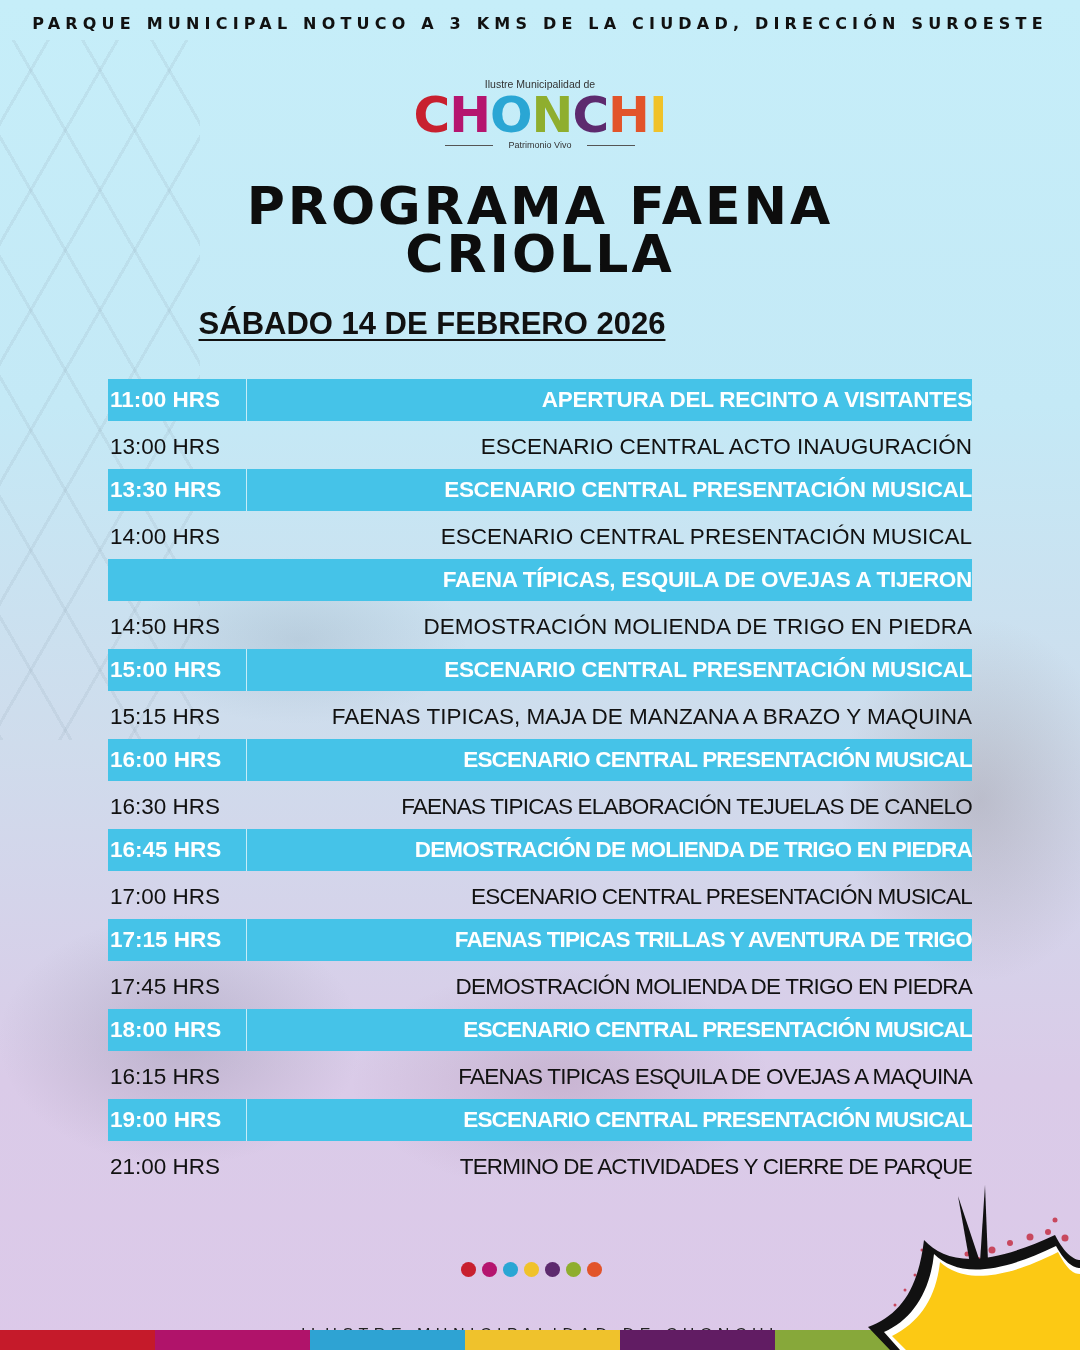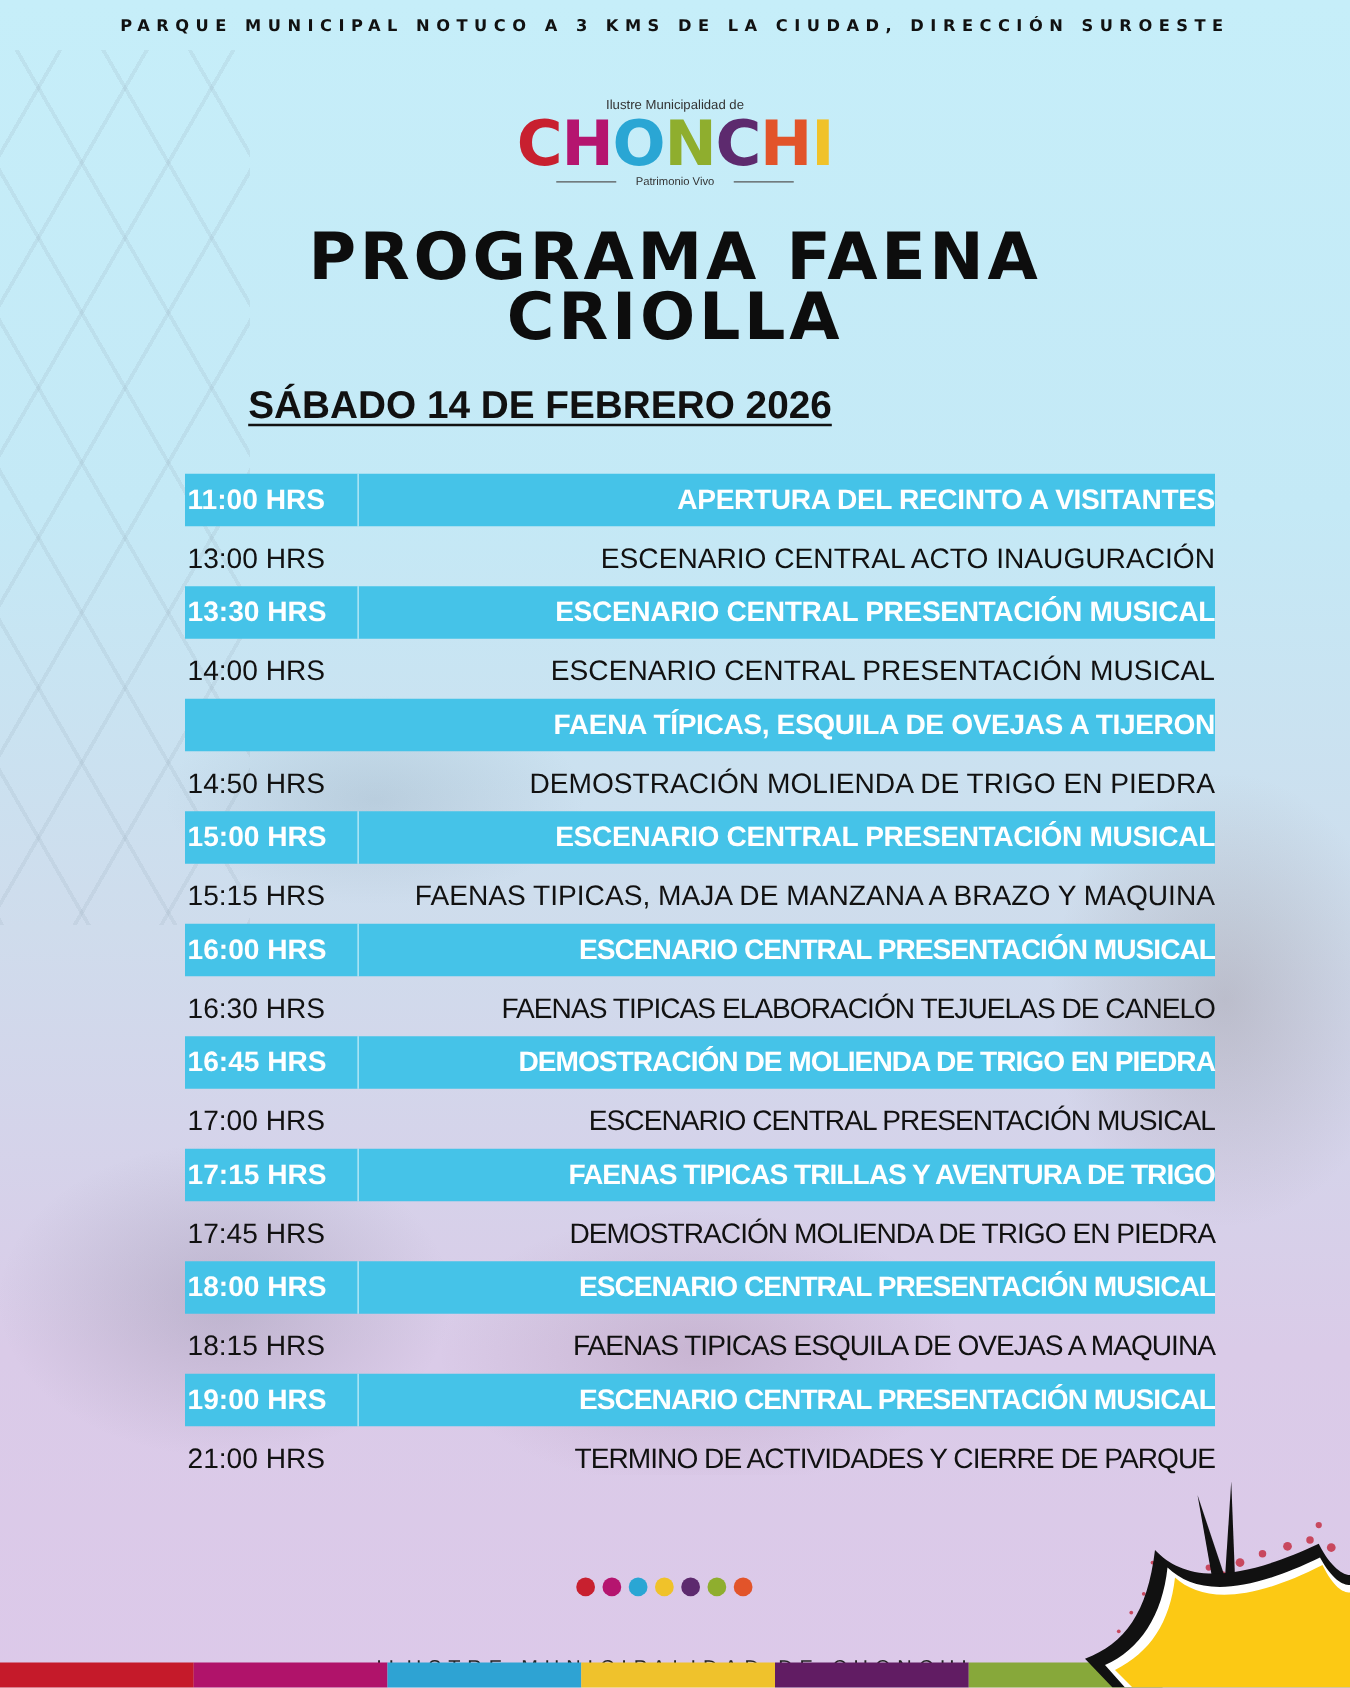--- a/index.html
+++ b/index.html
@@ -20,42 +20,42 @@
   }
   .tower {
     position:absolute; left:0; top:40px; width:200px; height:700px;
     background:
       repeating-linear-gradient(60deg, rgba(150,170,185,0.18) 0 3px, transparent 3px 60px),
       repeating-linear-gradient(-60deg, rgba(150,170,185,0.18) 0 3px, transparent 3px 60px);
     pointer-events:none;
   }
   .top-line {
     position:absolute; top:14px; left:0; width:1080px; text-align:center;
-    font-family:"DejaVu Sans", sans-serif; font-weight:bold; font-size:13px;
+    font-family:"DejaVu Sans", sans-serif; font-weight:bold; font-size:16px;
     letter-spacing:5.2px; color:#111;
   }
   .logo { position:absolute; top:78px; left:405px; width:270px; height:80px; text-align:center; }
   .logo-top { font-family:"Liberation Sans", sans-serif; font-size:10.5px; color:#333; }
   .logo-word { font-family:"DejaVu Sans", sans-serif; font-weight:bold; font-size:50px; line-height:50px; letter-spacing:-1px; }
   .logo-word span { display:inline-block; }
   .logo-bottom { font-family:"Liberation Sans", sans-serif; font-size:9px; color:#333; display:flex; align-items:center; justify-content:center; gap:16px; }
   .logo-bottom i { display:inline-block; width:48px; height:1px; background:#555; }
 
   .title {
     position:absolute; top:182px; left:0; width:1080px; text-align:center;
     font-family:"DejaVu Sans", sans-serif; font-weight:bold; font-size:52px; line-height:48px;
     letter-spacing:3px; color:#0d0d0d;
   }
   .date {
     position:absolute; top:306px; left:0; width:864px; text-align:center;
     font-family:"Liberation Sans", sans-serif; font-weight:bold; font-size:31px;
     color:#111; text-decoration:underline; text-underline-offset:5px; text-decoration-thickness:2px;
   }
   .schedule { position:absolute; top:379px; left:108px; width:864px; }
-  .row { height:45px; display:flex; align-items:center; position:relative;margin-left:40px; }
+  .row { height:45px; display:flex; align-items:center; position:relative; }
   .row .time { width:136px; flex:none; padding-left:2px; font-size:22.5px; font-family:"Liberation Sans", sans-serif; }
   .row .event { flex:1; text-align:right; font-size:22.5px; font-family:"Liberation Sans", sans-serif; white-space:nowrap; }
   .row.hl { background:#45c3e8; height:42px; margin-bottom:3px; }
   .row.hl .time { color:#fff; font-weight:bold; border-right:1.5px solid rgba(255,255,255,0.7); height:42px; display:flex; align-items:center; }
   .row.hl .event { color:#fff; font-weight:bold; letter-spacing:-0.3px; }
   .row.plain .time, .row.plain .event { color:#111; }
   .row.cond .event { letter-spacing:-0.8px; }
 
   .dots { position:absolute; top:1262px; left:461px; display:flex; gap:6px; }
   .dot { width:15px; height:15px; border-radius:50%; }
@@ -146,21 +146,21 @@
     </div>
     <div class="row plain cond">
       <div class="time">17:45 HRS</div>
       <div class="event">DEMOSTRACIÓN MOLIENDA DE TRIGO EN PIEDRA</div>
     </div>
     <div class="row hl cond">
       <div class="time">18:00 HRS</div>
       <div class="event">ESCENARIO CENTRAL PRESENTACIÓN MUSICAL</div>
     </div>
     <div class="row plain cond">
-      <div class="time">18:15 HRS</div>
+      <div class="time">16:15 HRS</div>
       <div class="event">FAENAS TIPICAS ESQUILA DE OVEJAS A MAQUINA</div>
     </div>
     <div class="row hl cond">
       <div class="time">19:00 HRS</div>
       <div class="event">ESCENARIO CENTRAL PRESENTACIÓN MUSICAL</div>
     </div>
     <div class="row plain cond">
       <div class="time">21:00 HRS</div>
       <div class="event">TERMINO DE ACTIVIDADES Y CIERRE DE PARQUE</div>
     </div>

